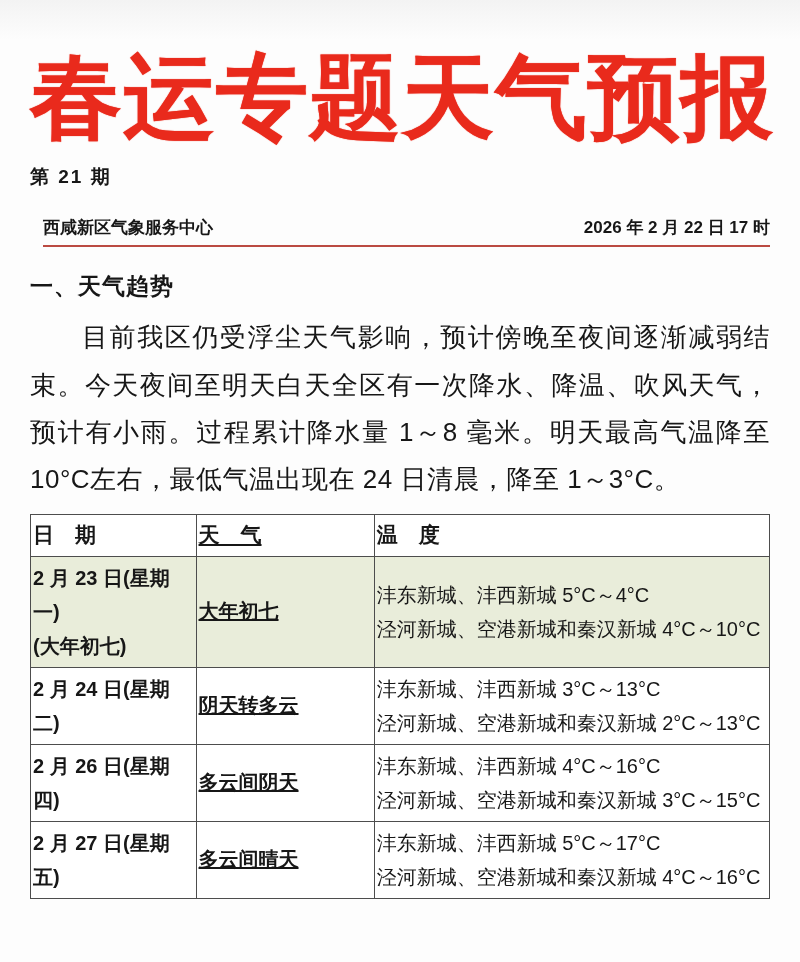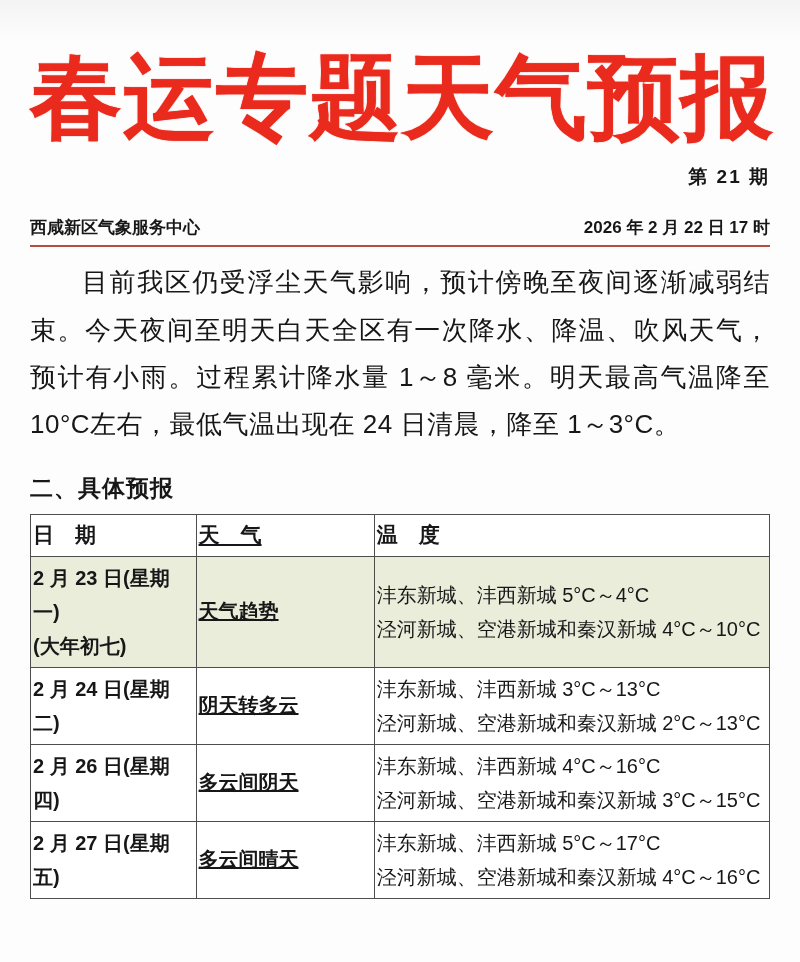--- a/index.html
+++ b/index.html
@@ -29,34 +29,35 @@
     font-size:92px;
     line-height:1.2;
     font-weight:900;
     letter-spacing:1px;
     color:var(--title-red);
     white-space:nowrap;
     text-shadow:0 0 1px var(--title-red);
   }
   .issue-line{
     margin-top:12px;
-    text-align:right;
+    text-align:left;
     font-size:19px;
     font-weight:700;
     letter-spacing:2px;
   }
   .masthead{
     margin-top:26px;
     display:flex;
     justify-content:space-between;
     align-items:flex-end;
     font-size:17px;
     font-weight:700;
     border-bottom:2px solid var(--rule-red);
     padding-bottom:6px;
+    margin-left:13px;
   }
   .section-heading{
     font-size:23px;
     font-weight:800;
     margin-top:24px;
     letter-spacing:1px;
   }
   .trend-paragraph{
     margin-top:12px;
     font-size:26px;
@@ -101,40 +102,40 @@
 
   <h1 class="main-title">春运专题天气预报</h1>
 
   <div class="issue-line">第 21 期</div>
 
   <div class="masthead">
     <span>西咸新区气象服务中心</span>
     <span>2026 年 2 月 22 日 17 时</span>
   </div>
 
+  <h2 class="section-heading">一、天气趋势</h2>
 
   <p class="trend-paragraph">目前我区仍受浮尘天气影响，预计傍晚至夜间逐渐减弱结束。今天夜间至明天白天全区有一次降水、降温、吹风天气，预计有小雨。过程累计降水量 1～8 毫米。明天最高气温降至 10°C左右，最低气温出现在 24 日清晨，降至 1～3°C。</p>
 
-  <h2 class="section-heading">二、具体预报</h2>
 
   <table class="forecast-table">
     <thead>
       <tr>
         <th class="col-date">日　期</th>
         <th class="col-weather">天　气</th>
         <th class="col-temp">温　度</th>
       </tr>
     </thead>
     <tbody>
         <tr class="hl">
           <td class="date-cell col-date">
             <div class="cell-line">2 月 23 日(星期一)</div>
             <div class="cell-line">(大年初七)</div>
           </td>
-          <td class="weather-cell col-weather">天气趋势</td>
+          <td class="weather-cell col-weather">大年初七</td>
           <td class="temp-cell col-temp">
             <div class="cell-line">沣东新城、沣西新城 5°C～4°C</div>
             <div class="cell-line">泾河新城、空港新城和秦汉新城 4°C～10°C</div>
           </td>
         </tr>
         <tr>
           <td class="date-cell col-date">
             <div class="cell-line">2 月 24 日(星期二)</div>
           </td>
           <td class="weather-cell col-weather">阴天转多云</td>

